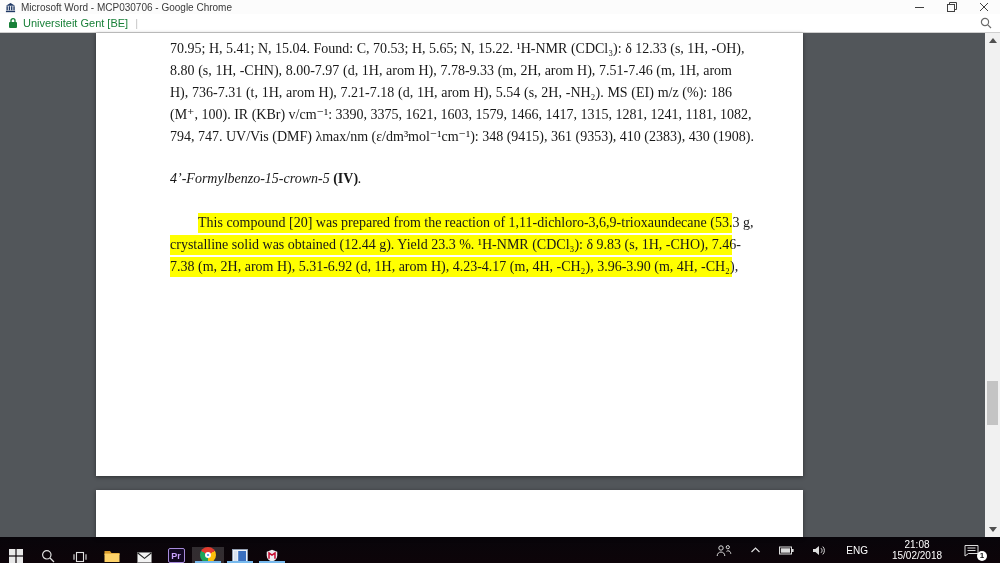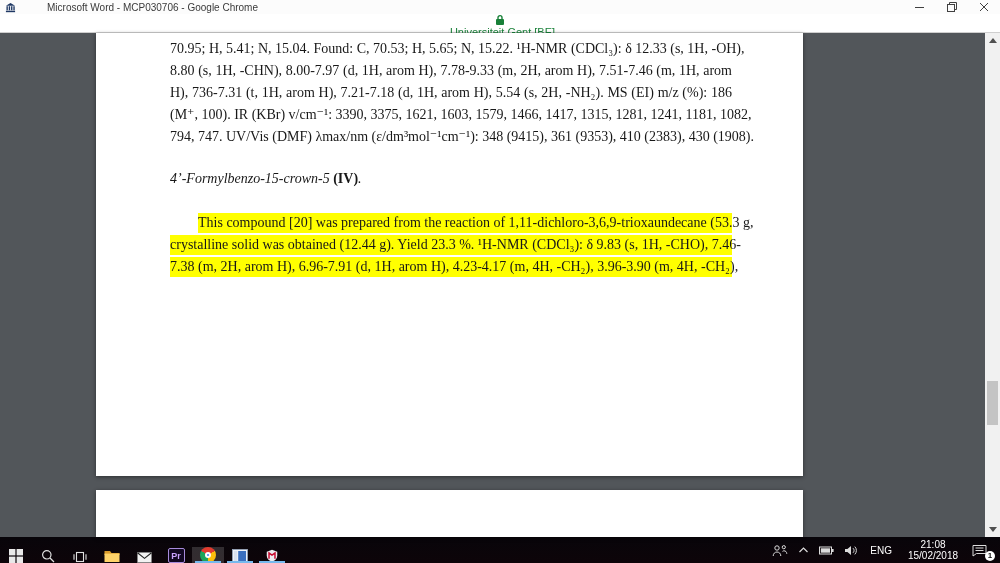--- a/index.html
+++ b/index.html
@@ -1,28 +1,28 @@
 <!DOCTYPE html>
 <html><head>
 <meta charset="utf-8">
 <style>
   * { margin:0; padding:0; box-sizing:border-box; }
   html,body { width:1000px; height:563px; overflow:hidden; background:#52565a;
               font-family:"Liberation Sans", sans-serif; }
 
   
   .titlebar { height:14px; background:#fcfcfc; display:flex; align-items:center;
-              padding-left:5px; font-size:10px; color:#3a3a3a;gap:26px; }
+              padding-left:5px; font-size:10px; color:#3a3a3a; }
   .titlebar .favicon { margin-right:5px; display:flex; }
   .win-controls { margin-left:auto; display:flex; height:14px; }
   .win-btn { width:32px; display:flex; align-items:center; justify-content:center; }
 
   
   .addressbar { height:19px; background:#ffffff; border-bottom:1px solid #cfcfcf;
-                display:flex; align-items:center; padding:0 8px; font-size:11px;flex-direction:column; }
+                display:flex; align-items:center; padding:0 8px; font-size:11px; }
   .identity { color:#188038; margin-left:5px; white-space:nowrap; }
   .sep { color:#c4c4c4; margin:0 7px; }
   .url { white-space:nowrap; overflow:hidden; color:#80868b; flex:1; }
   .url .proto { color:#80868b; }
   .url .domain { color:#1b1b1b; font-weight:bold; }
   .url .path { color:#80868b; }
   .zoom-ind { margin-left:auto; display:flex; padding-left:6px; }
 
   
   .content { position:relative; height:504px; background:#52565a; }
@@ -66,21 +66,21 @@
              background:#76b9ed; }
   .pr-badge { width:17px; height:15px; border:1px solid #a78bdc; border-radius:2px;
               background:#120823; color:#c9a3ff; font-size:9px; font-weight:bold;
               display:flex; align-items:center; justify-content:center; }
   .chrome-ball { width:16px; height:16px; border-radius:50%;
      background:conic-gradient(from 60deg,#fdbd0c 0 120deg,#1ea45a 120deg 240deg,#e33b2e 240deg 360deg);
      display:flex; align-items:center; justify-content:center; }
   .chrome-core { width:6px; height:6px; border-radius:50%; background:#4286f5;
                  border:2px solid #ffffff; }
 
-  .tray { margin-left:auto; display:flex; align-items:center; }
+  .tray { margin-left:auto; display:flex; align-items:center;gap:8px; }
   .tray-item { position:relative; height:26px; display:flex; align-items:center;
                justify-content:center; padding:0 5px; }
   .lang { font-size:10px; color:#fff; padding:0 7px; }
   .clock { width:58px; text-align:center; font-size:10px; line-height:11px;
            color:#fff; }
   .ac-badge { position:absolute; right:0px; bottom:2px; width:10px; height:10px;
               border-radius:50%; background:#ffffff; color:#111; font-size:8px;
               line-height:10px; text-align:center; font-weight:bold; }
   .show-desktop { width:5px; border-left:1px solid #3c3c3c; }
 </style>
@@ -146,21 +146,21 @@
     <div class="line endp">794, 747. UV/Vis (DMF) λmax/nm (ε/dm³mol⁻¹cm⁻¹): 348 (9415), 361 (9353), 410 (2383), 430 (1908).</div>
 
     <div class="spacer20"></div>
 
     <div class="heading"><span>4’-Formylbenzo-15-crown-5 </span><span class="hb">(IV)</span><span>.</span></div>
 
     <div class="spacer22"></div>
 
     <div class="line hl hl-first">This compound [20] was prepared from the reaction of 1,11-dichloro-3,6,9-trioxaundecane (53.3 g,</div>
     <div class="line hl">crystalline solid was obtained (12.44 g). Yield 23.3 %. ¹H-NMR (CDCl₃): δ 9.83 (s, 1H, -CHO), 7.46-</div>
-    <div class="line hl">7.38 (m, 2H, arom H), 6.96-7.91 (d, 1H, arom H), 4.23-4.17 (m, 4H, -CH₂), 3.96-3.90 (m, 4H, -CH₂),</div>
+    <div class="line hl">7.38 (m, 2H, arom H), 5.31-6.92 (d, 1H, arom H), 4.23-4.17 (m, 4H, -CH₂), 3.96-3.90 (m, 4H, -CH₂),</div>
   </div>
 
   <div class="page page2"></div>
 
   <div class="scrollbar">
     <div class="sb-arrow sb-up">
         <div class="tri-up"></div>
       </div>
     <div class="sb-thumb"></div>
     <div class="sb-arrow sb-down">

